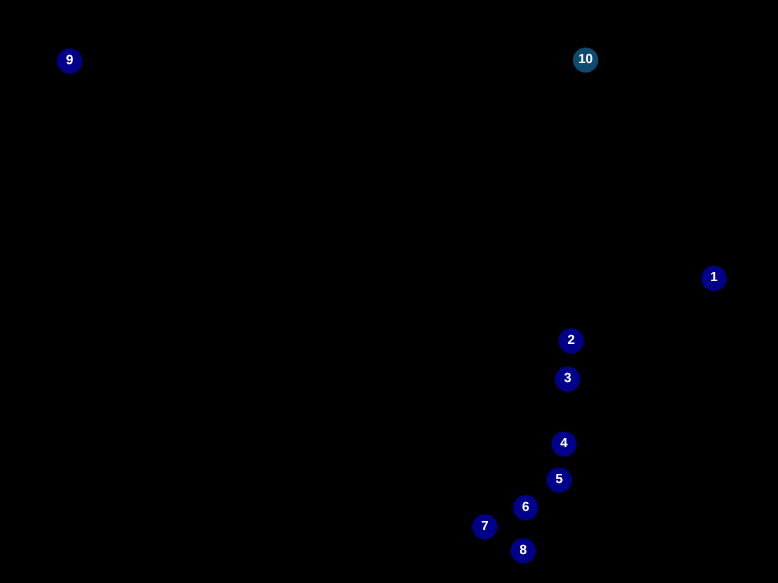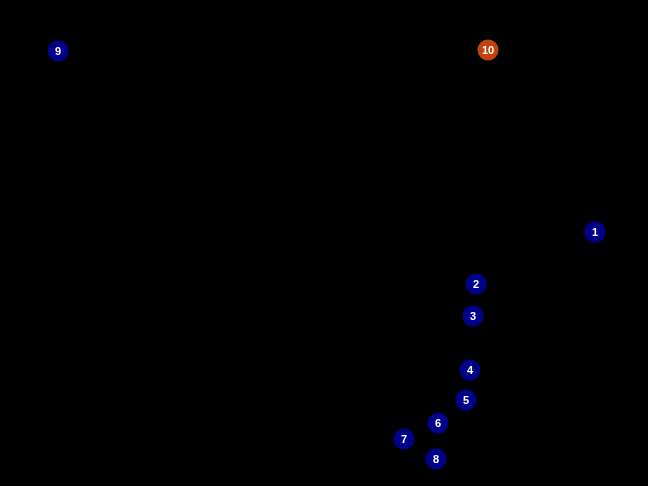--- a/index.html
+++ b/index.html
@@ -39,14 +39,14 @@
 <div id="stage" style="width: 648px; height: 486px; background: rgb(0, 0, 0);">
     <div class="som-marker" style="left: 595px; top: 232px; background: rgb(0, 0, 139); color: rgb(255, 255, 255);">1</div>
     <div class="som-marker" style="left: 476px; top: 284px; background: rgb(0, 0, 139); color: rgb(255, 255, 255);">2</div>
     <div class="som-marker" style="left: 473px; top: 316px; background: rgb(0, 0, 139); color: rgb(255, 255, 255);">3</div>
     <div class="som-marker" style="left: 470px; top: 370px; background: rgb(0, 0, 139); color: rgb(255, 255, 255);">4</div>
     <div class="som-marker" style="left: 466px; top: 400px; background: rgb(0, 0, 139); color: rgb(255, 255, 255);">5</div>
     <div class="som-marker" style="left: 438px; top: 423px; background: rgb(0, 0, 139); color: rgb(255, 255, 255);">6</div>
     <div class="som-marker" style="left: 404px; top: 439px; background: rgb(0, 0, 139); color: rgb(255, 255, 255);">7</div>
     <div class="som-marker" style="left: 436px; top: 459px; background: rgb(0, 0, 139); color: rgb(255, 255, 255);">8</div>
     <div class="som-marker" style="left: 58px; top: 51px; background: rgb(0, 0, 139); color: rgb(255, 255, 255);">9</div>
-    <div class="som-marker" style="left: 488px; top: 50px; background: #c2410c; color: rgb(255, 255, 255);">10</div>
+    <div class="som-marker" style="left: 488px; top: 50px; background: #0c4a6e; color: rgb(255, 255, 255);">10</div>
   </div>
 
 </body></html>

